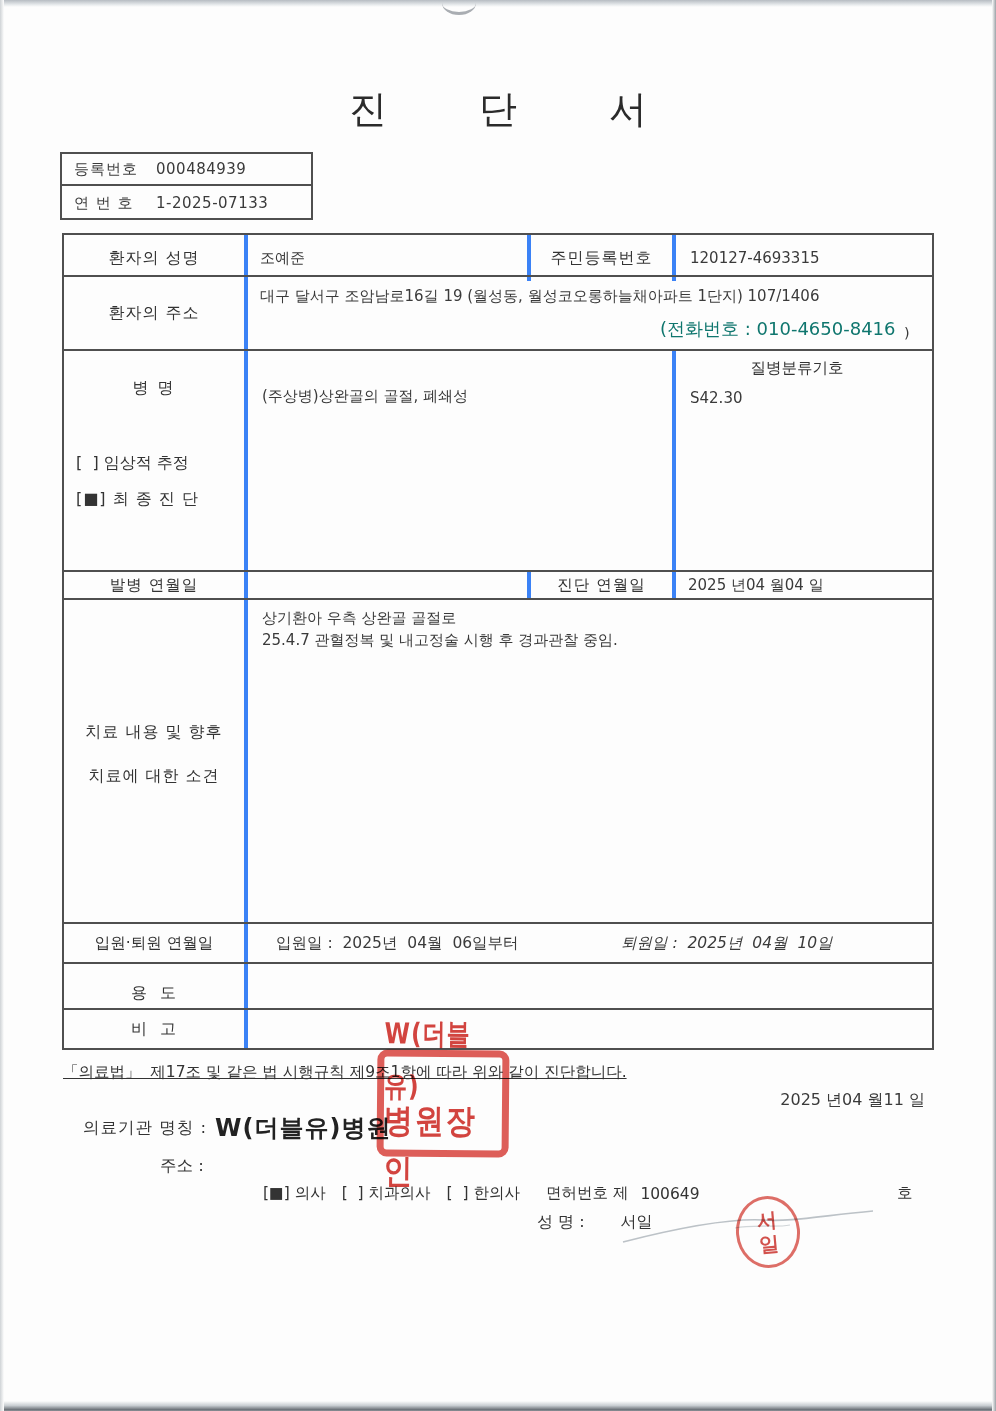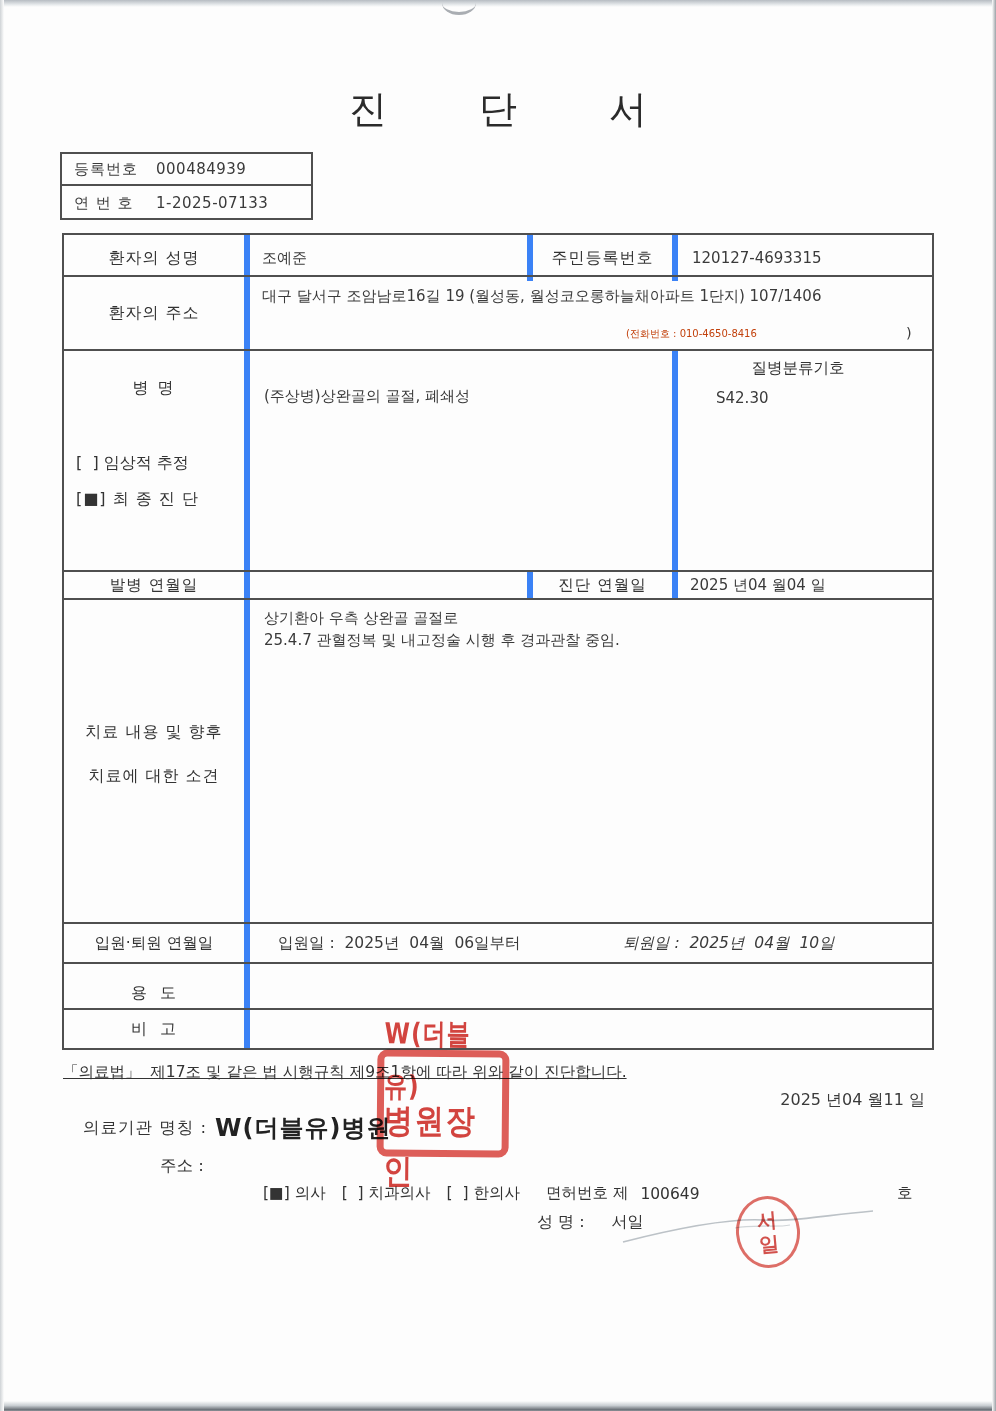--- a/index.html
+++ b/index.html
@@ -33,37 +33,37 @@
   .regrow + .regrow{height:34px;border-top:2px solid #4f4f4f;}
   .reglabel{width:82px;letter-spacing:1px;}
   .regvalue{letter-spacing:.5px;}
 
   
   .table{position:absolute;left:62px;top:233px;width:872px;height:817px;
     border:2px solid #4f4f4f;box-sizing:border-box;}
   .tr{position:absolute;left:0;width:868px;}
   .tr.bt{border-top:2px solid #4f4f4f;box-sizing:border-box;}
   .td{position:absolute;top:0;bottom:0;box-sizing:border-box;}
-  .bl{border-left:6px solid #3b82f6;}
+  .bl{border-left:4px solid #3b82f6;}
   .lab{display:flex;align-items:center;justify-content:center;
     font-size:16px;letter-spacing:1px;color:#333;}
   .val{display:flex;align-items:center;font-size:15px;color:#3a3a3a;}
 
   .addr-line{position:absolute;left:12px;top:10px;font-size:15px;color:#3a3a3a;}
-  .phone-open{position:absolute;left:376px;bottom:8px;font-size:10px;color:#c2410c;}
+  .phone-open{position:absolute;left:412px;bottom:8px;font-size:18px;color:#0f766e;}
   .phone-close{position:absolute;left:656px;bottom:8px;font-size:14.5px;color:#3a3a3a;}
 
   .disease-lab{position:absolute;left:0;right:0;top:27px;text-align:center;
     font-size:16px;letter-spacing:2px;}
   .opt{position:absolute;left:12px;font-size:16px;color:#333;}
   .opt1{top:102px;}
   .opt2{top:138px;letter-spacing:1px;}
   .disease-val{position:absolute;left:14px;top:36px;font-size:15px;color:#3a3a3a;}
   .code-lab{position:absolute;left:0;right:14px;top:7px;text-align:center;font-size:15.5px;}
-  .code-val{position:absolute;left:14px;top:38px;font-size:15px;color:#3a3a3a;margin-left:24px;}
+  .code-val{position:absolute;left:14px;top:38px;font-size:15px;color:#3a3a3a;}
 
   .treat-lab1{position:absolute;left:0;right:0;top:122px;text-align:center;font-size:16px;letter-spacing:1px;}
   .treat-lab2{position:absolute;left:0;right:0;top:166px;text-align:center;font-size:16px;letter-spacing:1px;}
   .treat-line1{position:absolute;left:14px;top:9px;font-size:15px;color:#3a3a3a;}
   .treat-line2{position:absolute;left:14px;top:31px;font-size:15px;color:#3a3a3a;}
 
   .adm{position:absolute;left:28px;top:50%;transform:translateY(-50%);font-size:15.5px;color:#3a3a3a;}
   .dis{position:absolute;left:373px;top:50%;transform:translateY(-50%);font-size:15.5px;color:#3a3a3a;font-style:italic;}
 
   
@@ -71,21 +71,21 @@
   .issue-date{position:absolute;right:71px;top:1090px;font-size:16px;color:#3a3a3a;}
   .inst{position:absolute;left:83px;top:1112px;display:flex;align-items:center;gap:8px;}
   .inst-label{font-size:16.5px;letter-spacing:1px;color:#333;}
   .inst-name{font-size:24px;font-weight:bold;letter-spacing:1px;color:#222;}
   .addr2{position:absolute;left:160px;top:1155px;display:flex;gap:8px;font-size:16.5px;color:#333;}
   .license{position:absolute;left:263px;top:1183px;display:flex;align-items:center;font-size:15.5px;color:#333;}
   .license > span{margin-right:16px;}
   .license .g1{margin-right:26px;}
   .license .g2{margin-right:12px;}
   .license-suffix{position:absolute;left:897px;top:1183px;font-size:15.5px;color:#333;}
-  .sign-name{position:absolute;left:537px;top:1212px;display:flex;gap:27px;font-size:16px;color:#333;}
+  .sign-name{position:absolute;left:537px;top:1212px;display:flex;gap:36px;font-size:16px;color:#333;}
 
   
   .stamp-square{position:absolute;left:377px;top:1050px;width:132px;height:107px;
     border:7px solid rgba(216,60,54,.82);border-radius:10px;box-sizing:border-box;
     mix-blend-mode:multiply;display:flex;flex-direction:column;align-items:center;justify-content:center;
     transform:rotate(.5deg);}
   .stamp-sq-l1{font-size:23px;font-weight:bold;line-height:42px;letter-spacing:1px;
     color:rgba(206,42,36,.88);transform:scaleY(1.25);}
   .stamp-sq-l2{font-size:29px;font-weight:bold;line-height:44px;letter-spacing:2px;
     color:rgba(206,42,36,.88);transform:scaleY(1.15);}

